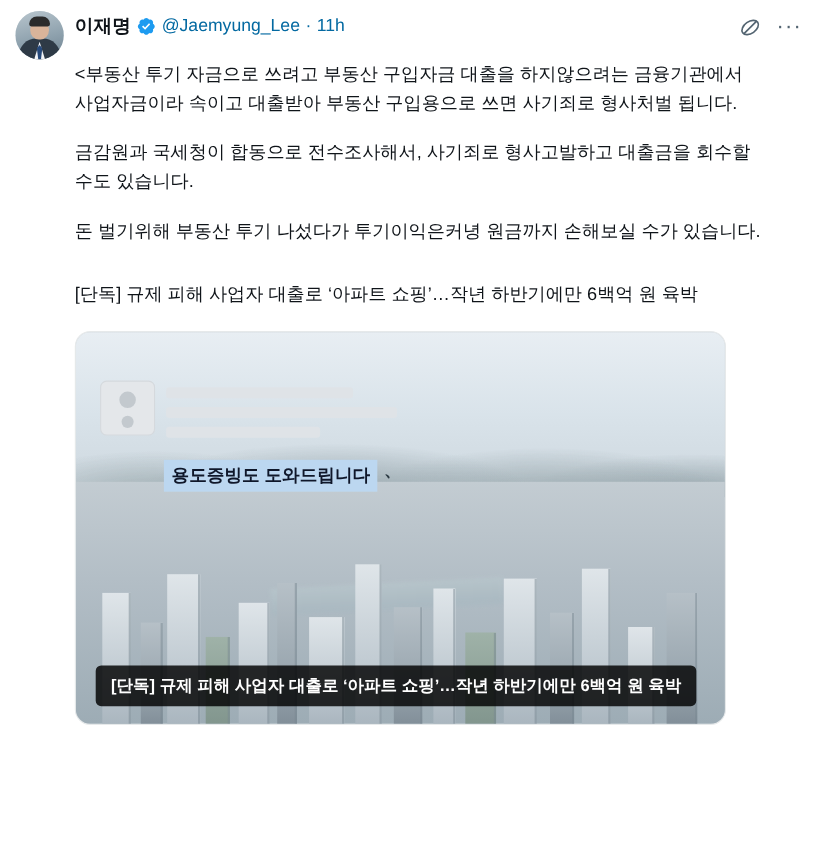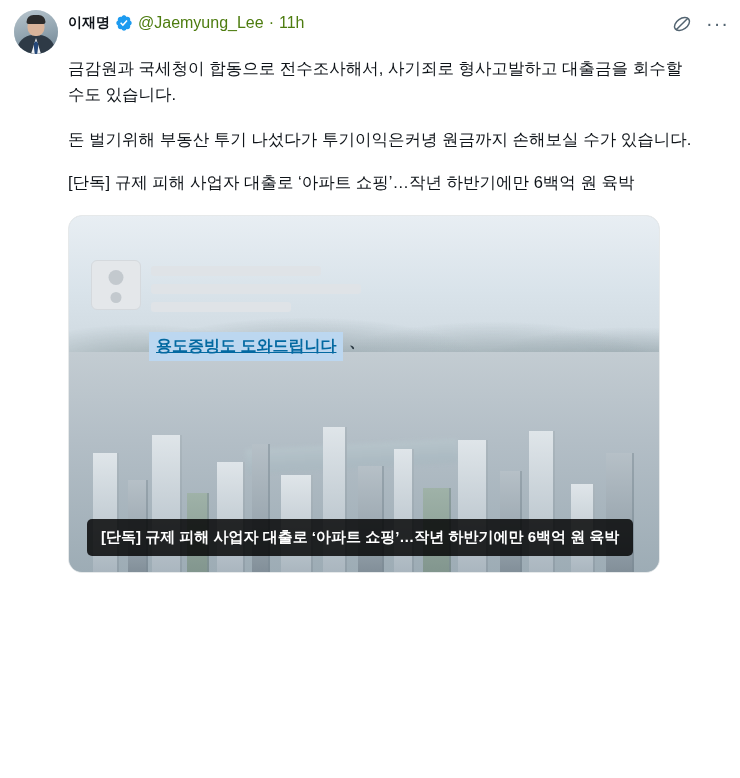--- a/index.html
+++ b/index.html
@@ -92,35 +92,35 @@
   .name-row {
     display: flex;
     align-items: center;
     gap: 5px;
     padding-top: 2px;
     flex-wrap: nowrap;
     min-width: 0;
     flex: 1;
   }
   .display-name {
-    font-size: 14px;
+    font-size: 17px;
     font-weight: bold;
     color: #0f1419;
     white-space: nowrap;
   }
   .verified {
     width: 18px;
     height: 18px;
     flex: 0 0 18px;
     color: #1d9bf0;
     display: inline-block;
   }
   .handle, .dot-sep, .timestamp {
     font-size: 16px;
-    color: #4d7c0f;
+    color: #0369a1;
     white-space: nowrap;
   }
   .header-right {
     margin-left: auto;
     display: flex;
     align-items: center;
     gap: 14px;
     padding-top: 2px;
     color: #536471;
   }
@@ -141,21 +141,21 @@
     padding-right: 14px;
   }
   .tweet-text p {
     margin: 0 0 20px 0;
     font-size: 16.5px;
     line-height: 1.55;
     color: #0f1419;
     word-break: keep-all;
   }
   .tweet-text p.tight {
-    margin-bottom: 17px;
+    margin-bottom: 32px;
   }
   .headline-line {
     margin: 0 0 14px 0;
     font-size: 16.5px;
     line-height: 1.55;
     color: #0f1419;
   }
   .media-card {
     position: relative;
     margin-left: 0;
@@ -263,26 +263,25 @@
     left: 60px;
     height: 10px;
     border-radius: 3px;
     background: #dfe3e7;
   }
   .chat-bubble {
     position: absolute;
     left: 58px;
     top: 72px;
     background: #bcd7f0;
-    color: #0369a1;
+    color: #0f172a;
     font-size: 16px;
     font-weight: bold;
     padding: 4px 7px;
     white-space: nowrap;
-    text-decoration: underline;
   }
   .chat-comma {
     position: absolute;
     left: 258px;
     top: 72px;
     color: #2b3942;
     font-size: 16px;
     font-weight: bold;
   }
 </style>
@@ -319,20 +318,21 @@
             <line x1="5" y1="19" x2="19" y2="5"></line>
           </svg>
         </span>
         <span class="more-icon">···</span>
       </div>
     </div>
   </div>
 
   <div class="tweet-body">
     <div class="tweet-text">
+      <p>&lt;부동산 투기 자금으로 쓰려고 부동산 구입자금 대출을 하지않으려는 금융기관에서 사업자금이라 속이고 대출받아 부동산 구입용으로 쓰면 사기죄로 형사처벌 됩니다.</p>
       <p>금감원과 국세청이 합동으로 전수조사해서, 사기죄로 형사고발하고 대출금을 회수할 수도 있습니다.</p>
       <p class="tight">돈 벌기위해 부동산 투기 나섰다가 투기이익은커녕 원금까지 손해보실 수가 있습니다.</p>
       <p class="headline-line">[단독] 규제 피해 사업자 대출로 ‘아파트 쇼핑’…작년 하반기에만 6백억 원 육박</p>
     </div>
 
     <div class="media-card">
       <div class="sky"></div>
       <div class="mountains"></div>
       <div class="cityscape">
         <div class="river"></div>

